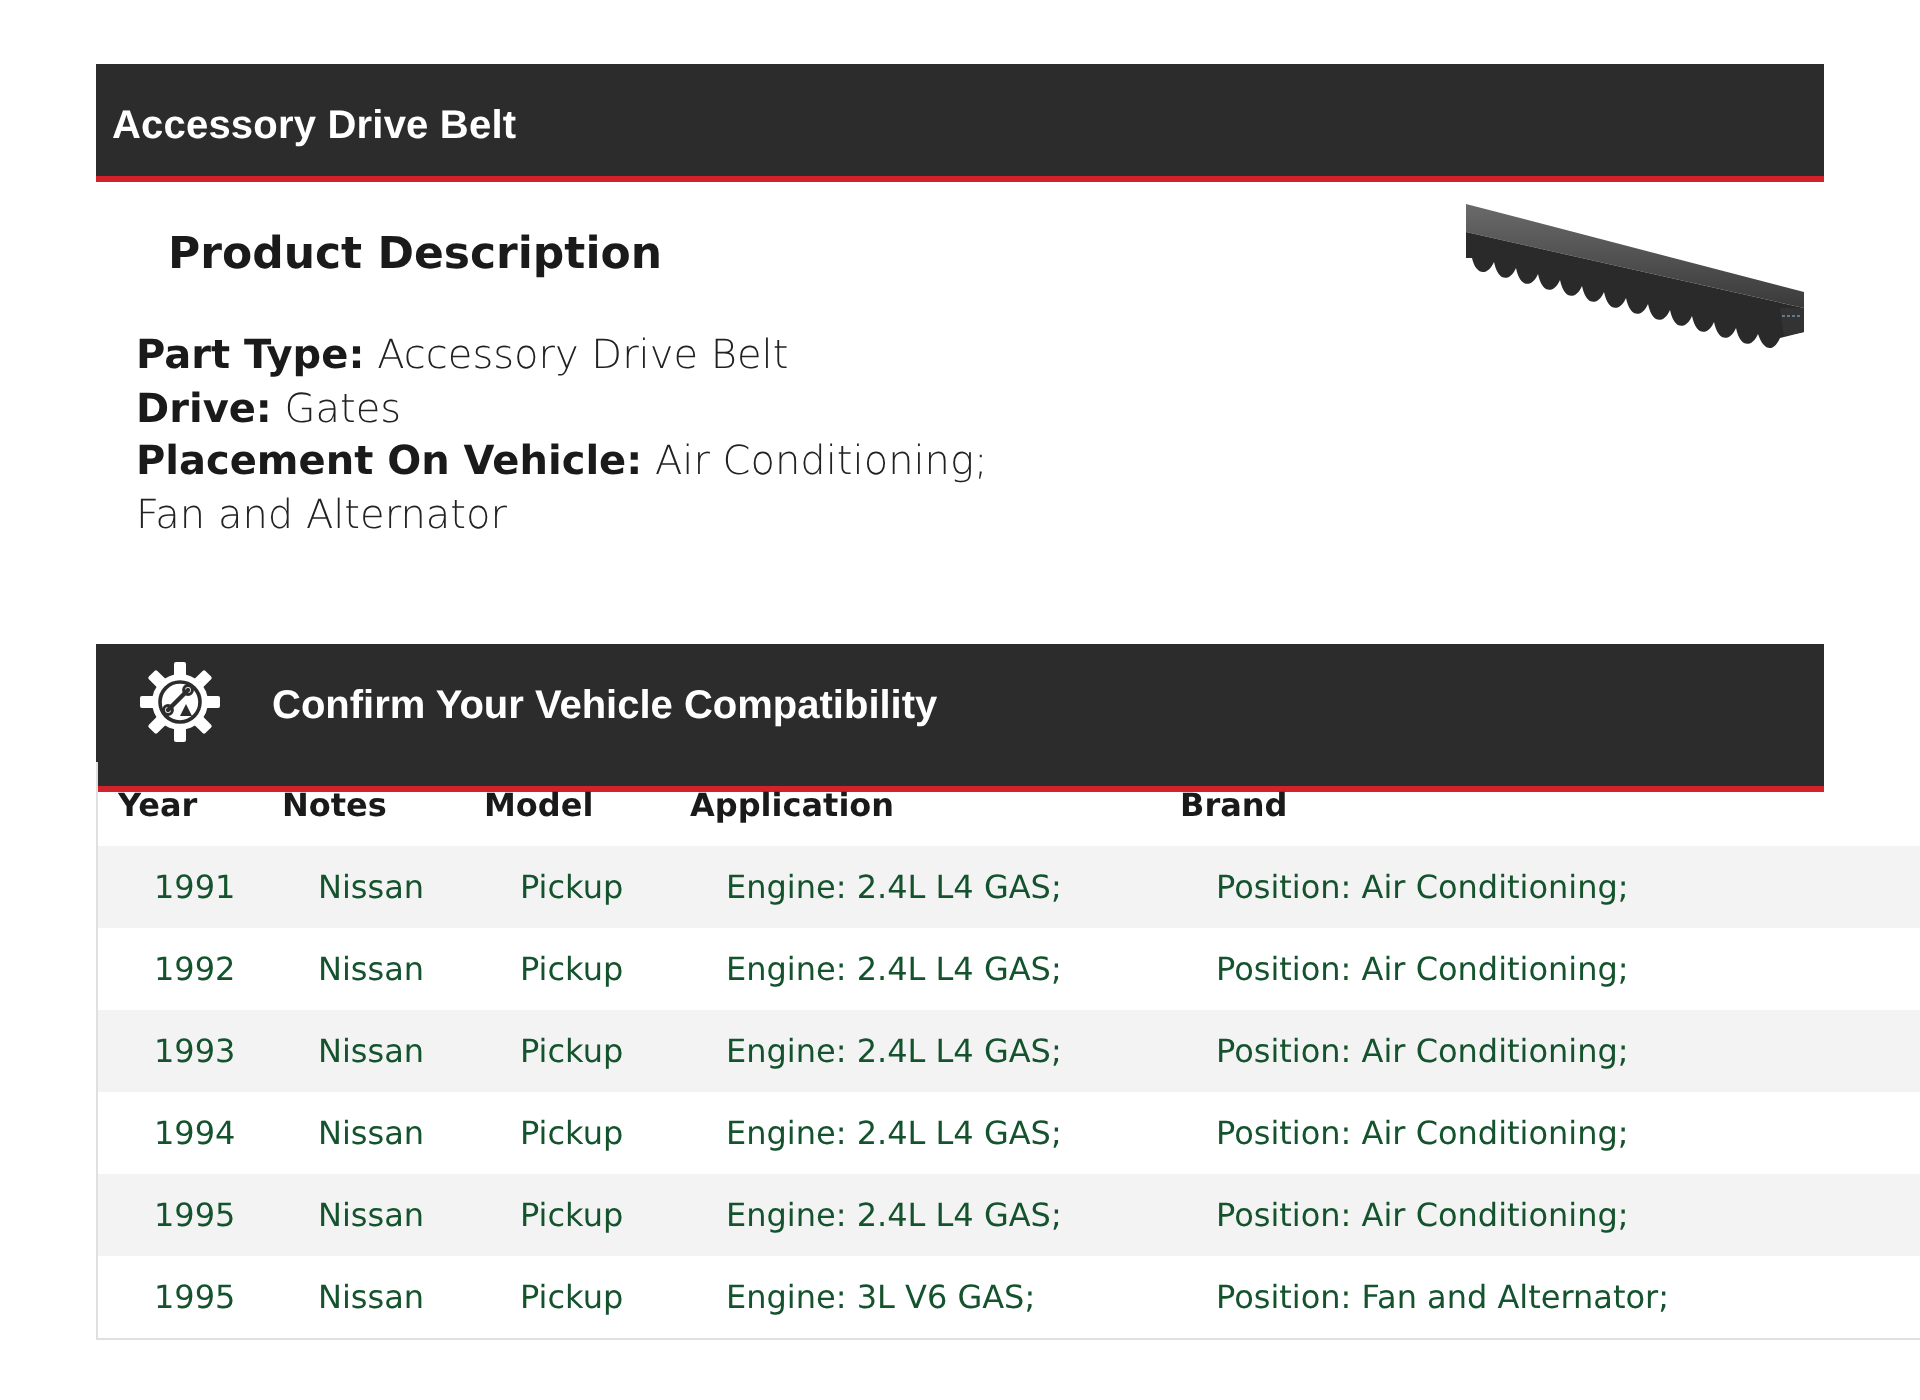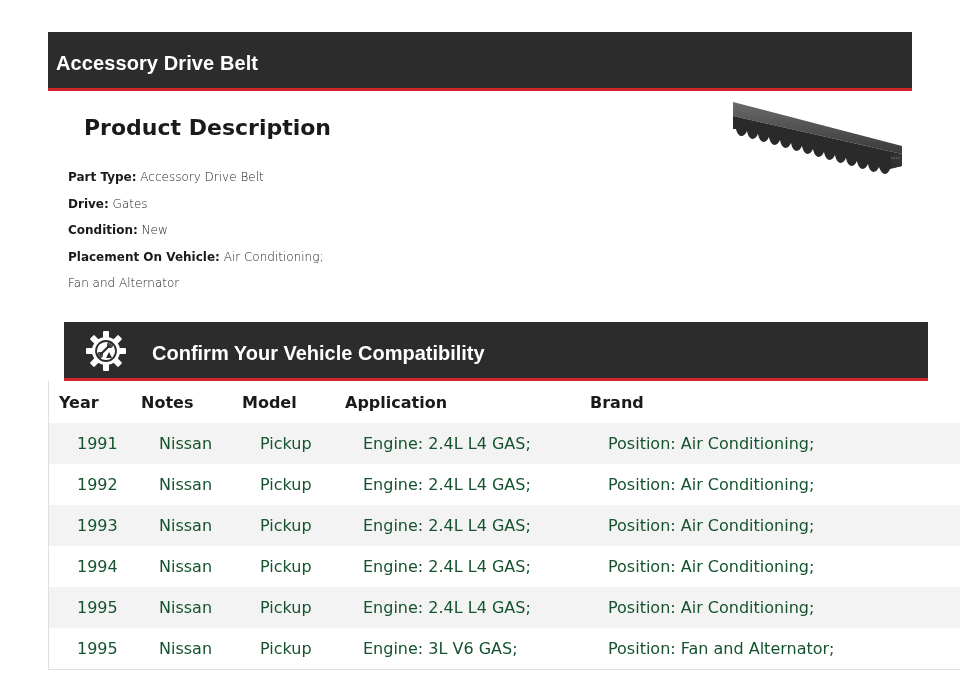--- a/index.html
+++ b/index.html
@@ -41,37 +41,36 @@
       width: 620px;
     }
     #product-desc h2 {
       margin: 16px;
       font-size: 22px;
       font-weight: bold;
       line-height: 32px;
     }
     .spec-list {
       margin-top: 20px;
-      font-size: 12px;
+      font-size: 20px;
       line-height: 26.5px;
       font-weight: 300;
     }
     .spec-list .lbl { font-weight: bold; }
     .spec-list .val { color: #222; }
     #belt-image {
       position: absolute;
       left: 730px;
       top: 96px;
       width: 175px;
       height: 90px;
     }
     #compat-bar {
       top: 322px;
-      height: 59px;
-      margin-left: 16px;
+      height: 74px;
     }
     #compat-bar .gear {
       position: absolute;
       left: 21px;
       top: 8px;
       width: 42px;
       height: 42px;
     }
     #compat-bar .bar-title {
       position: absolute;
@@ -121,24 +120,20 @@
 <div id="product-desc">
   <h2>Product Description</h2>
   <div class="spec-list">
     <div>
       <span class="lbl">Part Type:</span>
       <span class="val">Accessory Drive Belt</span>
     </div>
     <div>
       <span class="lbl">Drive:</span>
       <span class="val">Gates</span>
-    </div>
-    <div>
-      <span class="lbl">Condition:</span>
-      <span class="val">New</span>
     </div>
     <div>
       <span class="lbl">Placement On Vehicle:</span>
       <span class="val">Air Conditioning;</span>
     </div>
     <div>
       <span class="val">Fan and Alternator</span>
     </div>
   </div>
 </div>

